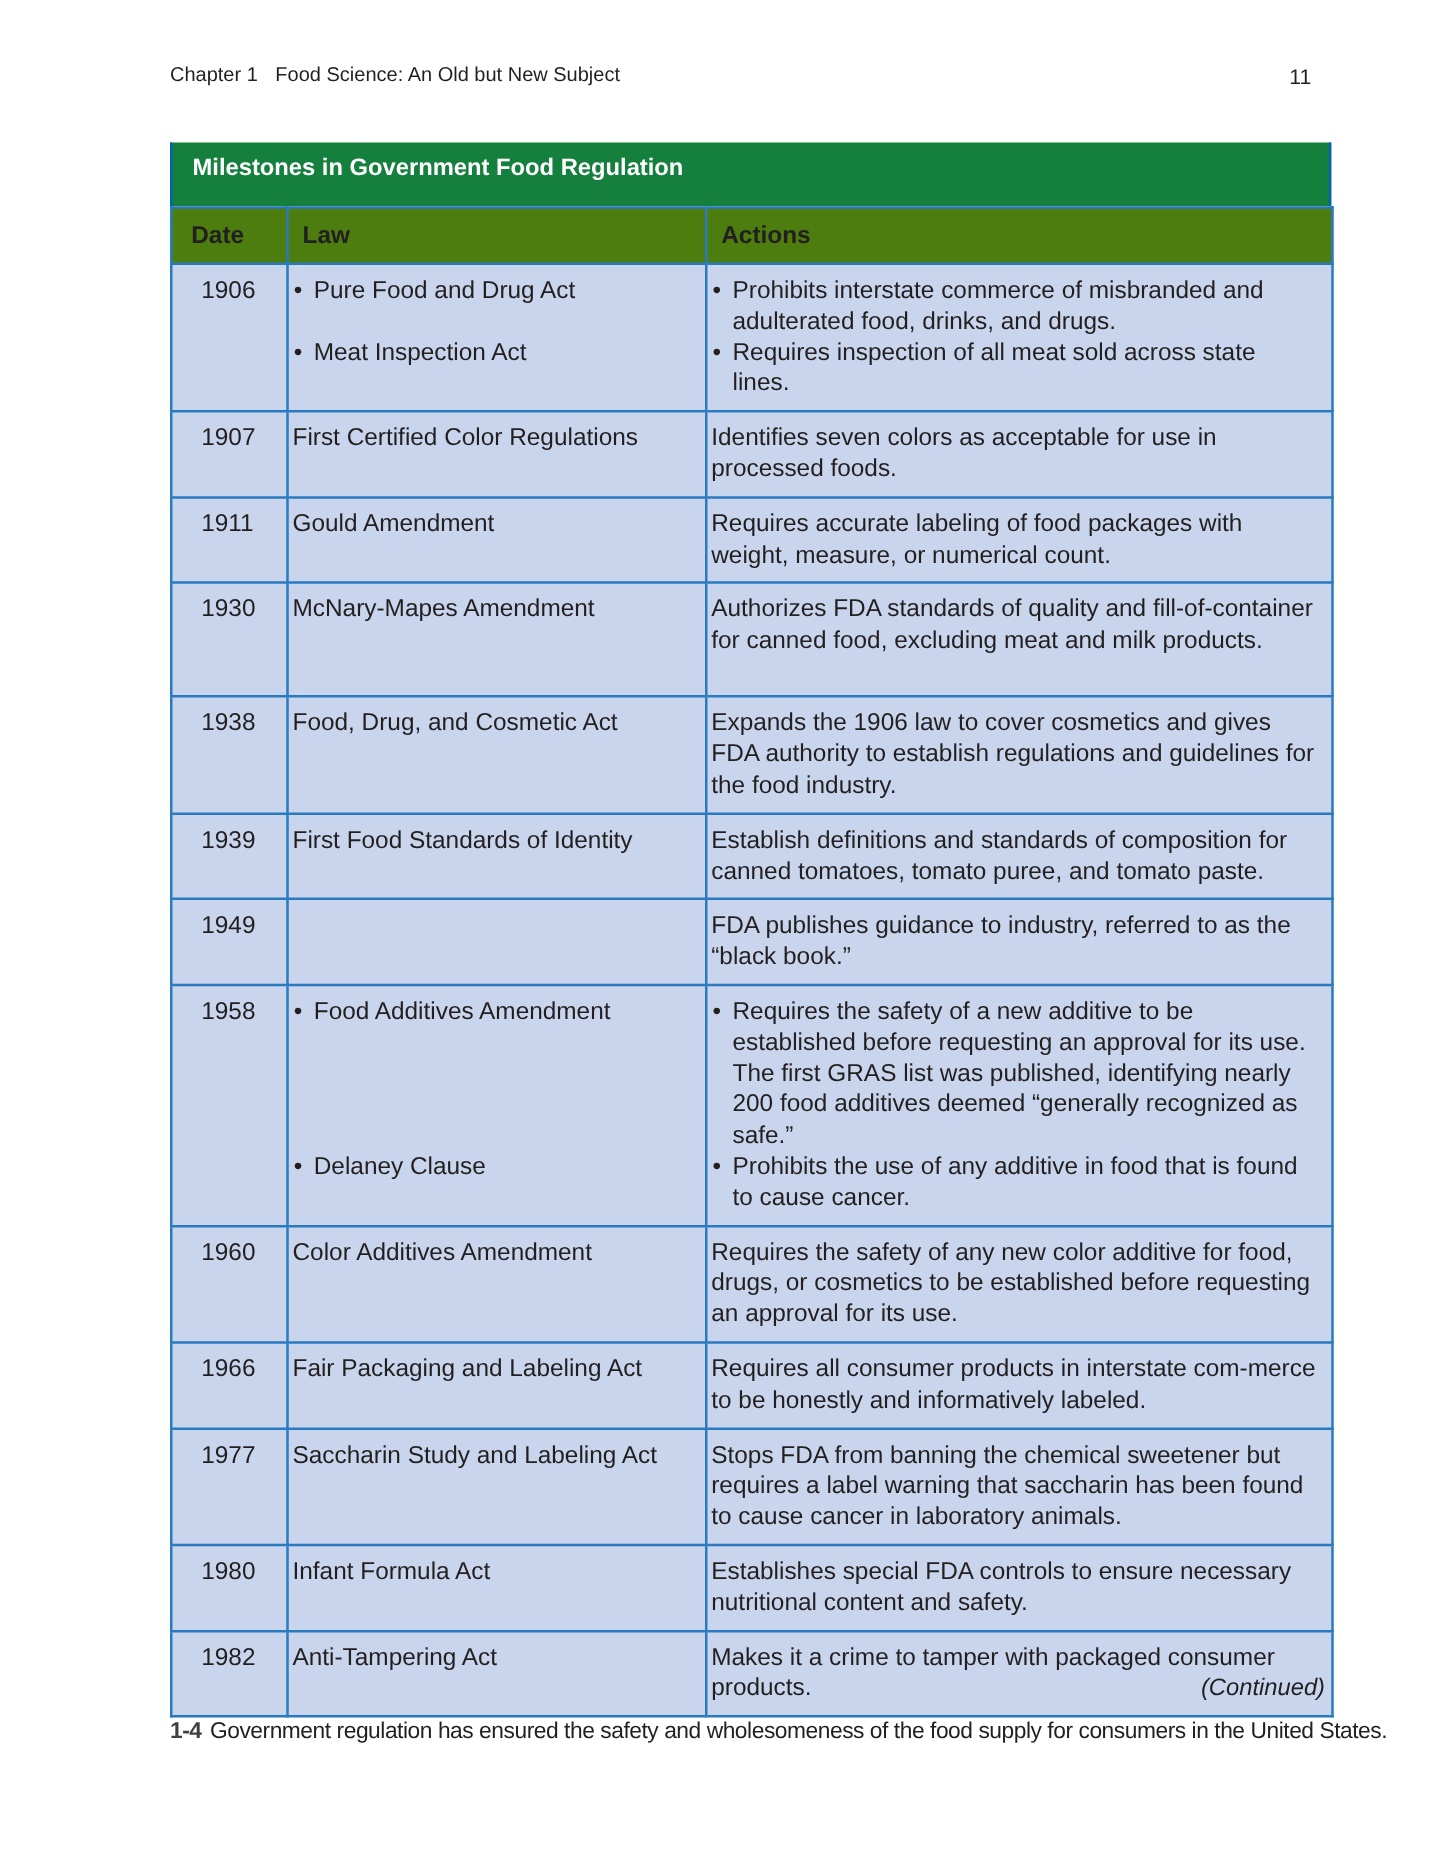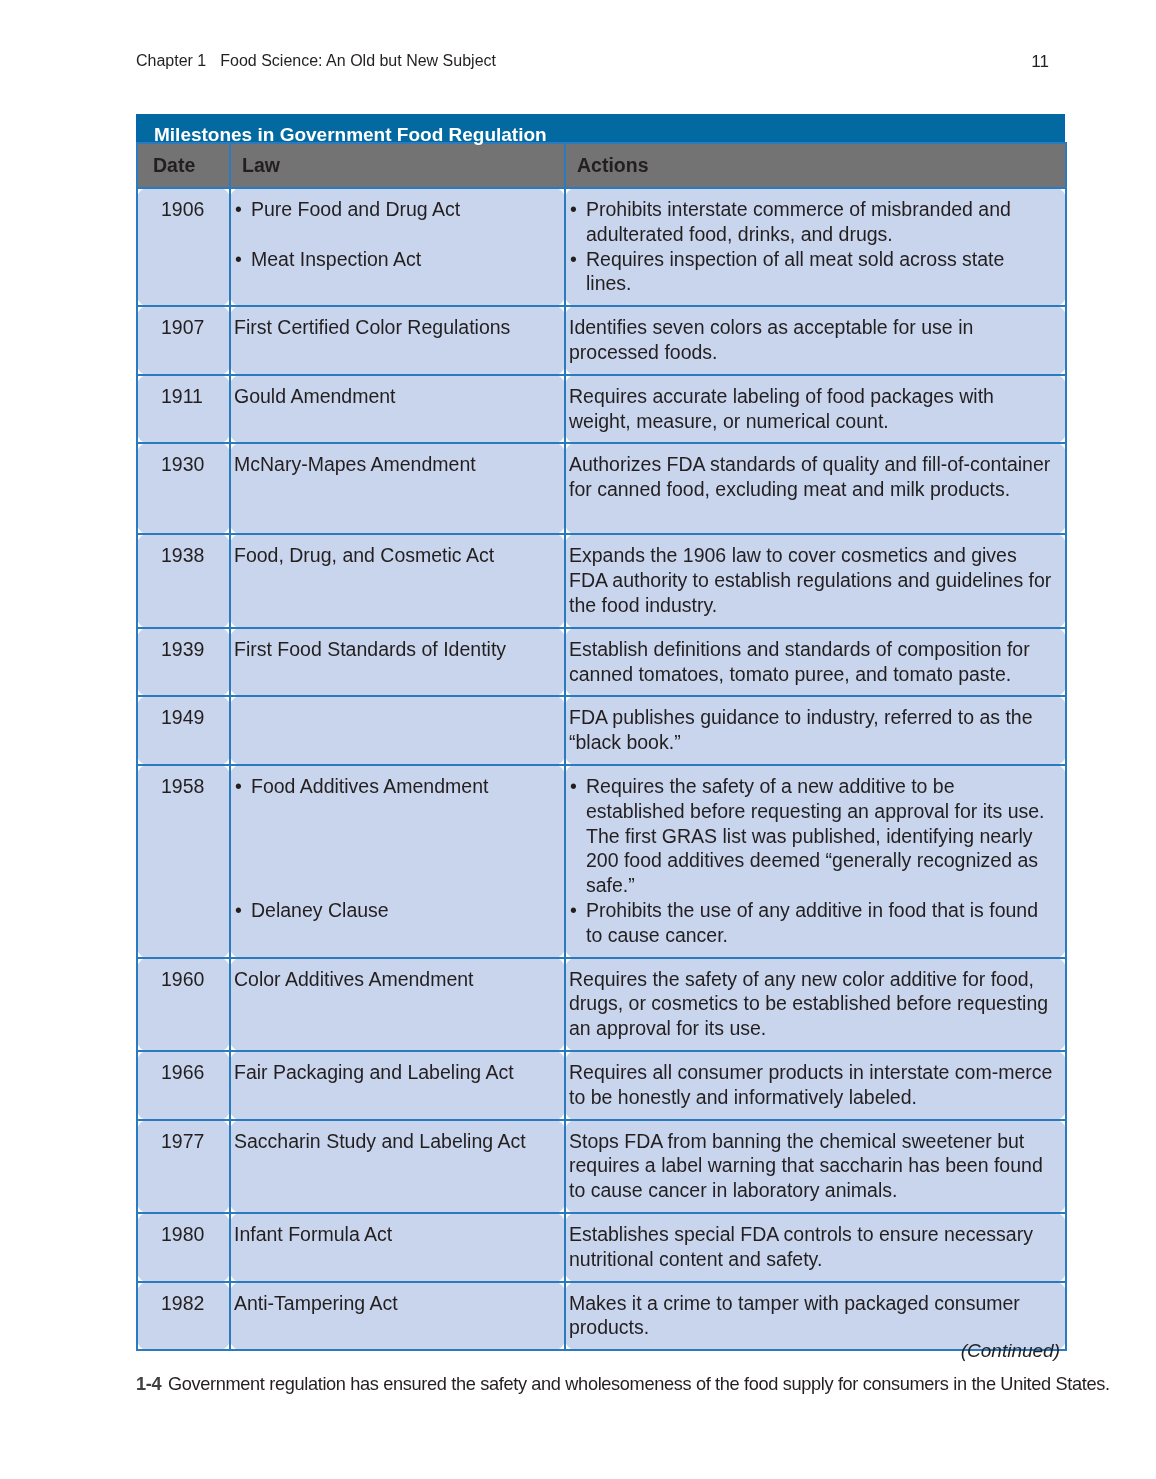--- a/index.html
+++ b/index.html
@@ -37,25 +37,25 @@
     font-size: 17px;
   }
 
   .table-wrap {
     position: absolute;
     top: 114px;
     left: 136px;
     width: 929px;
   }
   .table-title {
-    background: #0369a1;
+    background: #15803d;
     color: #ffffff;
     font-weight: bold;
     font-size: 19px;
-    height: 28px;
+    height: 51px;
     line-height: 42px;
     padding-left: 16px;
     box-sizing: border-box;
     border-left: 2px solid #0066b3;
     border-right: 2px solid #0066b3;
   }
   table {
     border-collapse: collapse;
     width: 929px;
     table-layout: fixed;
@@ -63,35 +63,34 @@
   }
   col.c-date { width: 93px; }
   col.c-law { width: 335px; }
   col.c-act { width: 501px; }
   th, td {
     border: 2px solid #2a7ac0;
     vertical-align: top;
     text-align: left;
   }
   thead th {
-    background: #737373;
+    background: #4d7c0f;
     font-weight: bold;
     height: 43px;
     padding: 0 0 0 11px;
     line-height: 43px;
     box-sizing: border-box;
     font-size: 19.5px;
   }
   thead th:first-child { padding-left: 15px; }
   tbody td {
     background: #c8d5ec;
     line-height: 24.8px;
     padding: 8px 11px 9px 3px;
     box-sizing: border-box;
-    border-radius: 11px;
   }
   tbody td.date {
     padding-left: 23px;
   }
   .bullet-item {
     position: relative;
     padding-left: 17px;
   }
   .bullet-item .dot {
     position: absolute;

